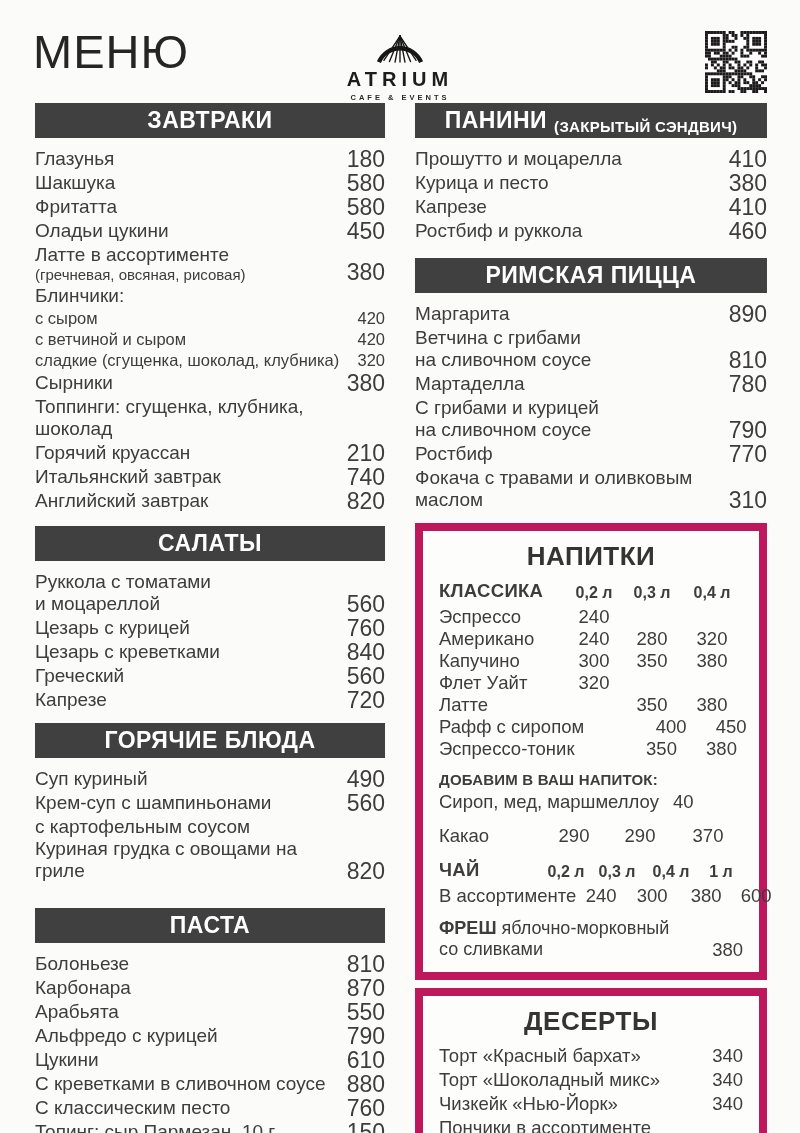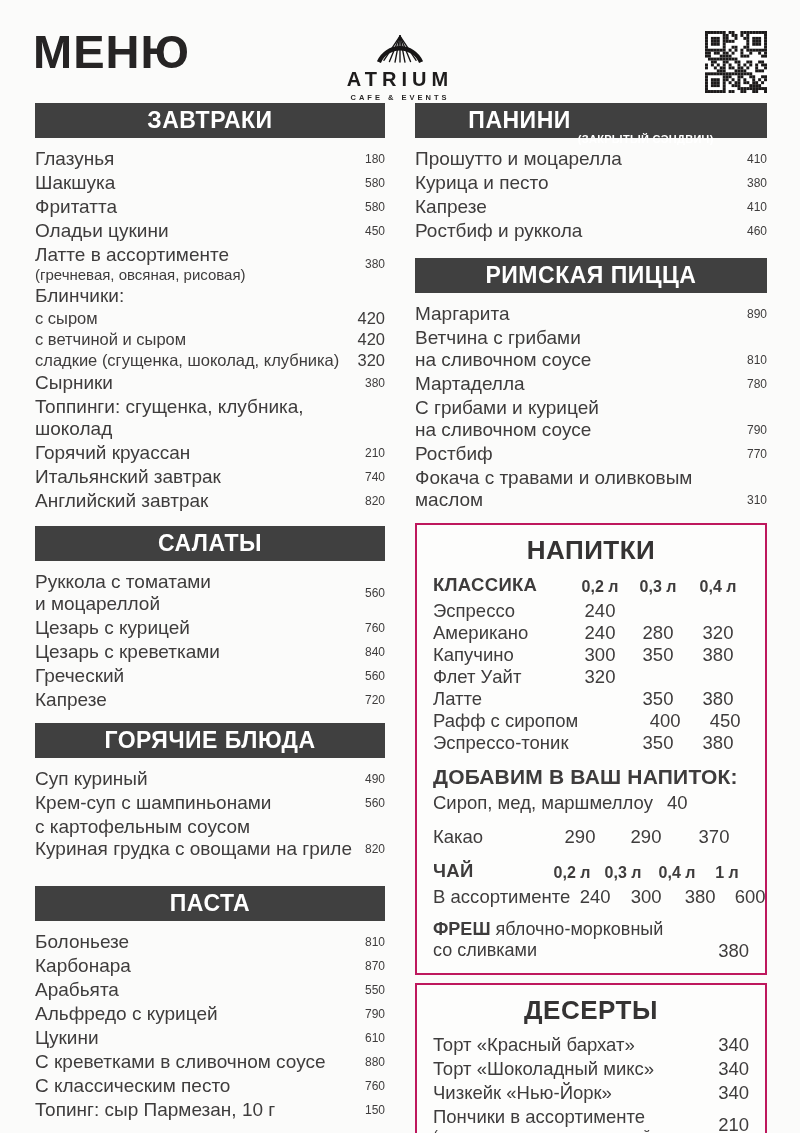--- a/index.html
+++ b/index.html
@@ -6,58 +6,58 @@
   body{
     width:800px;height:1133px;overflow:hidden;
     background:#fbfbfa;color:#3e3c3c;
     font-family:"Liberation Sans","DejaVu Sans",sans-serif;
     position:relative;
   }
   
   .header{position:relative;height:103px;}
   .menu-title{
     position:absolute;left:33px;top:28px;
-    font-size:47px;font-weight:bold;color:#262424;letter-spacing:1px;line-height:1;
+    font-size:47px;font-weight:normal;color:#262424;letter-spacing:1px;line-height:1;
   }
   .logo{position:absolute;left:0;right:0;top:26px;text-align:center;}
   .logo svg{display:block;margin:0 auto;}
   .logo-name{font-size:20px;font-weight:bold;letter-spacing:5px;color:#1e1c1c;margin-top:2px;}
   .logo-sub{font-size:7.5px;font-weight:bold;letter-spacing:3px;color:#2a2828;margin-top:2px;}
   .qr{position:absolute;right:33px;top:31px;width:62px;height:62px;background:#fff;}
   
   .cols{display:grid;grid-template-columns:350px 352px;column-gap:30px;padding:0 33px 0 35px;}
   .bar{
     background:#404040;color:#fff;height:35px;
     display:flex;align-items:center;justify-content:center;gap:7px;
     font-weight:bold;font-size:23px;letter-spacing:.5px;
   }
-  .bar .subnote{font-size:11px;font-weight:bold;letter-spacing:.3px;position:relative;top:18px;}
+  .bar .subnote{font-size:15px;font-weight:bold;letter-spacing:.3px;position:relative;top:6px;}
   .msec .items{margin-top:10px;}
   .mb14{margin-bottom:14px;} .mb12{margin-bottom:12px;} .mb26{margin-bottom:26px;} .mb16{margin-bottom:16px;} .mb8{margin-bottom:8px;}
   
-  .row{display:flex;justify-content:space-between;align-items:center;gap:10px;margin-bottom:2px;}
+  .row{display:flex;justify-content:space-between;align-items:flex-end;gap:10px;margin-bottom:2px;}
   .row.pb{align-items:flex-end;}
   .row .nm{flex:1;font-size:19px;line-height:22px;}
-  .row .pr{font-size:12px;line-height:22px;text-align:right;white-space:nowrap;}
+  .row .pr{font-size:23px;line-height:22px;text-align:right;white-space:nowrap;}
   .row.sm .nm,.row.sm .pr{font-size:16.5px;line-height:19px;}
   .row .note{font-size:15px;line-height:17px;}
   
-  .box{border:2px solid #be185d;background:#fdfdfc;padding:8px 16px 12px 16px;}
+  .box{border:8px solid #be185d;background:#fdfdfc;padding:8px 16px 12px 16px;}
   .box h2{margin:2px 0 8px 0;text-align:center;font-size:26px;font-weight:bold;color:#353333;letter-spacing:.5px;}
   .b{font-weight:bold;}
   .ghead{display:grid;grid-template-columns:1fr 58px 58px 62px;align-items:end;margin-bottom:4px;}
   .ghead .gname{font-size:18.5px;font-weight:bold;letter-spacing:.3px;}
   .ghead .gp{font-size:16px;font-weight:bold;text-align:center;white-space:nowrap;}
   .grow{display:grid;grid-template-columns:1fr 58px 58px 62px;margin-bottom:1px;}
   .grow .gname{font-size:18.5px;line-height:21px;white-space:nowrap;}
   .grow .gp{font-size:18.5px;line-height:21px;text-align:center;}
   .ggroup.cocoa .grow{grid-template-columns:1fr 66px 66px 70px;}
   .ghead.tea,.ggroup.tea .grow{grid-template-columns:1fr 50px 52px 56px 44px;}
   .adds{margin-top:12px;}
-  .adds .b{font-size:21px;letter-spacing:.2px;}
+  .adds .b{font-size:15px;letter-spacing:.2px;}
   .addline{font-size:18.5px;margin-top:3px;}
   .addline .addprice{margin-left:14px;}
   .ggroup.cocoa{margin-top:12px;}
   .ghead.tea{margin-top:13px;}
   .fresh{display:flex;justify-content:space-between;align-items:flex-end;gap:10px;margin-top:12px;}
   .fresh .nm{font-size:18px;line-height:21px;}
   .fresh .pr{font-size:18.5px;line-height:21px;}
   .desserts .row .nm,.desserts .row .pr{font-size:18.5px;line-height:22px;}
   .desserts .row .note{font-size:14.5px;line-height:16px;}
 </style>

